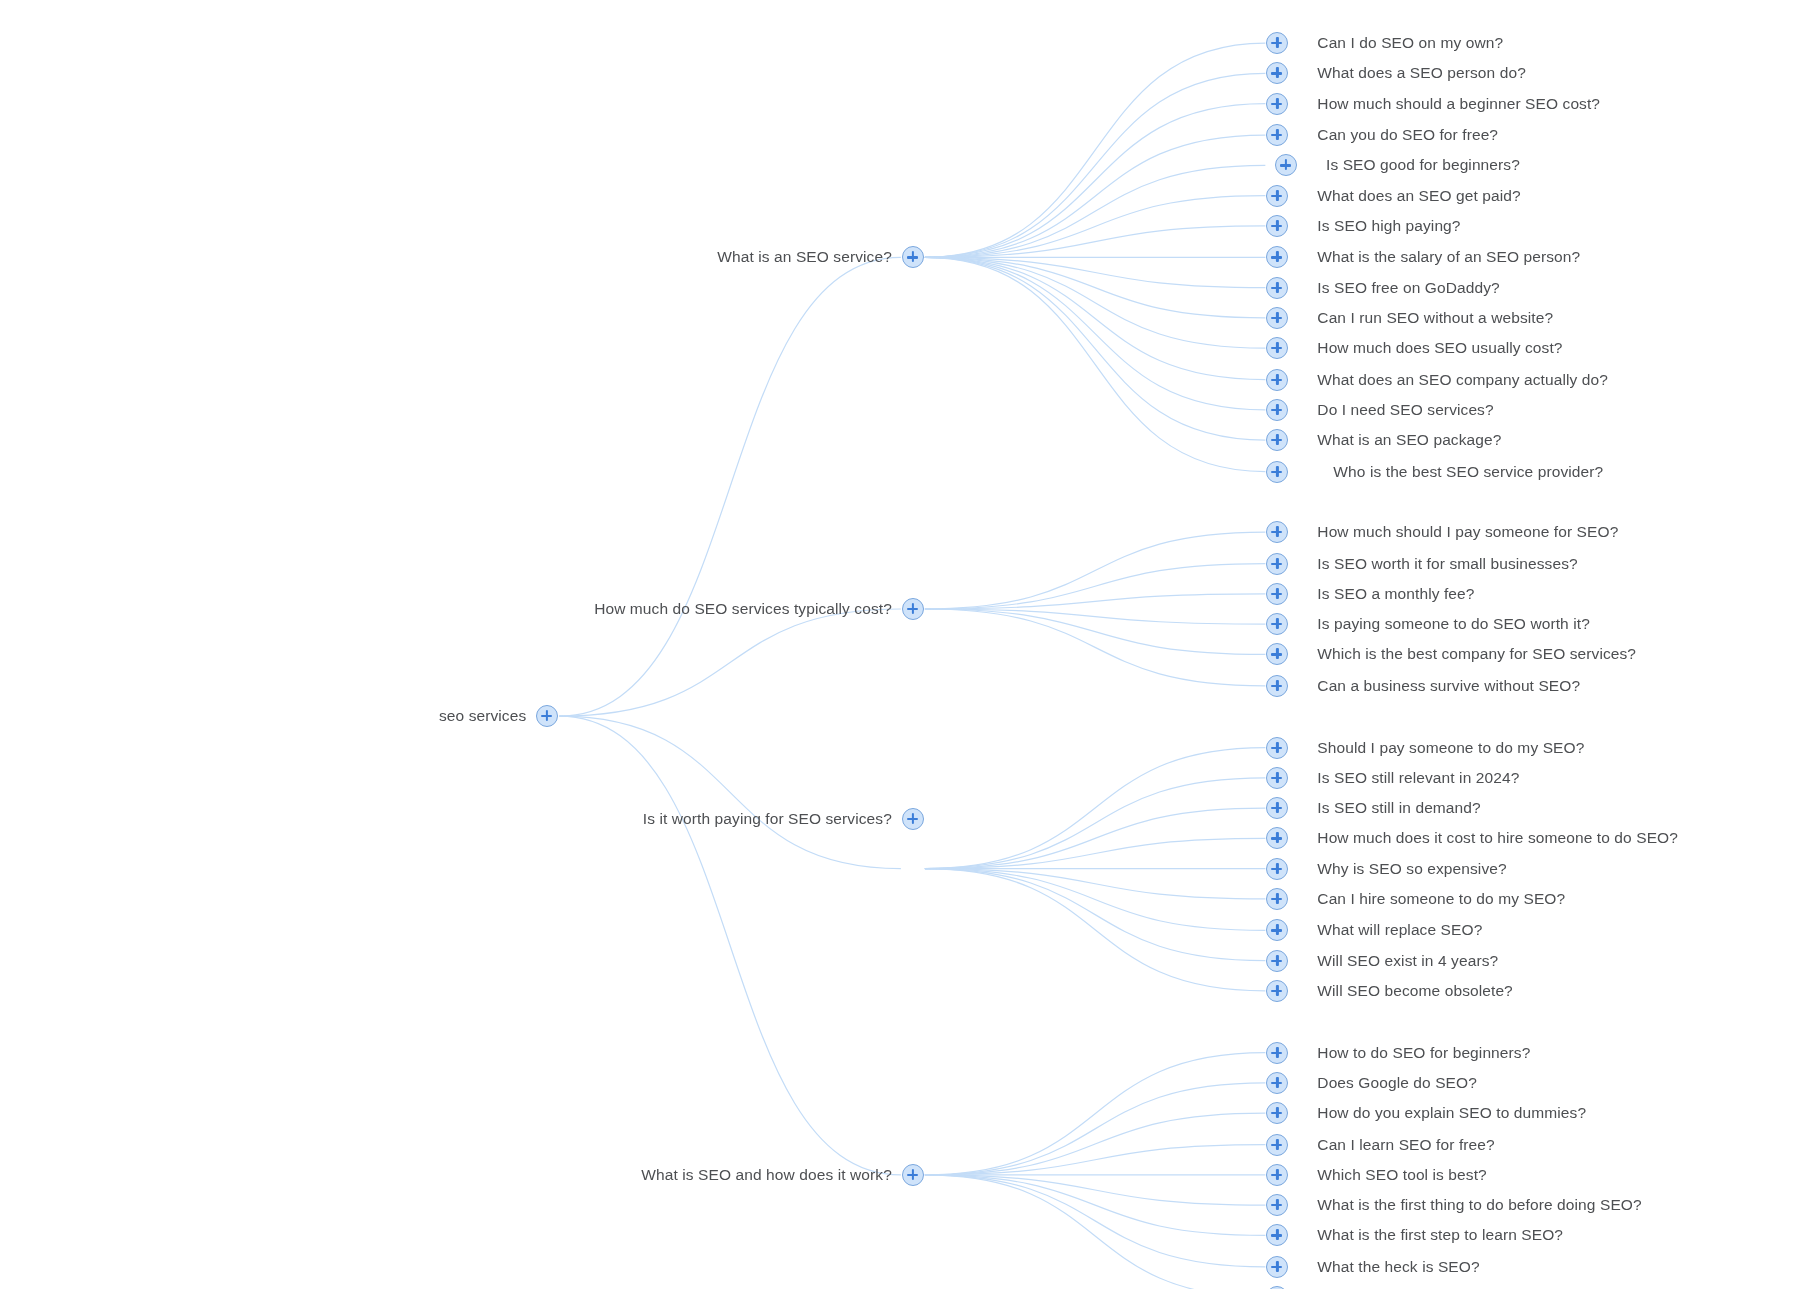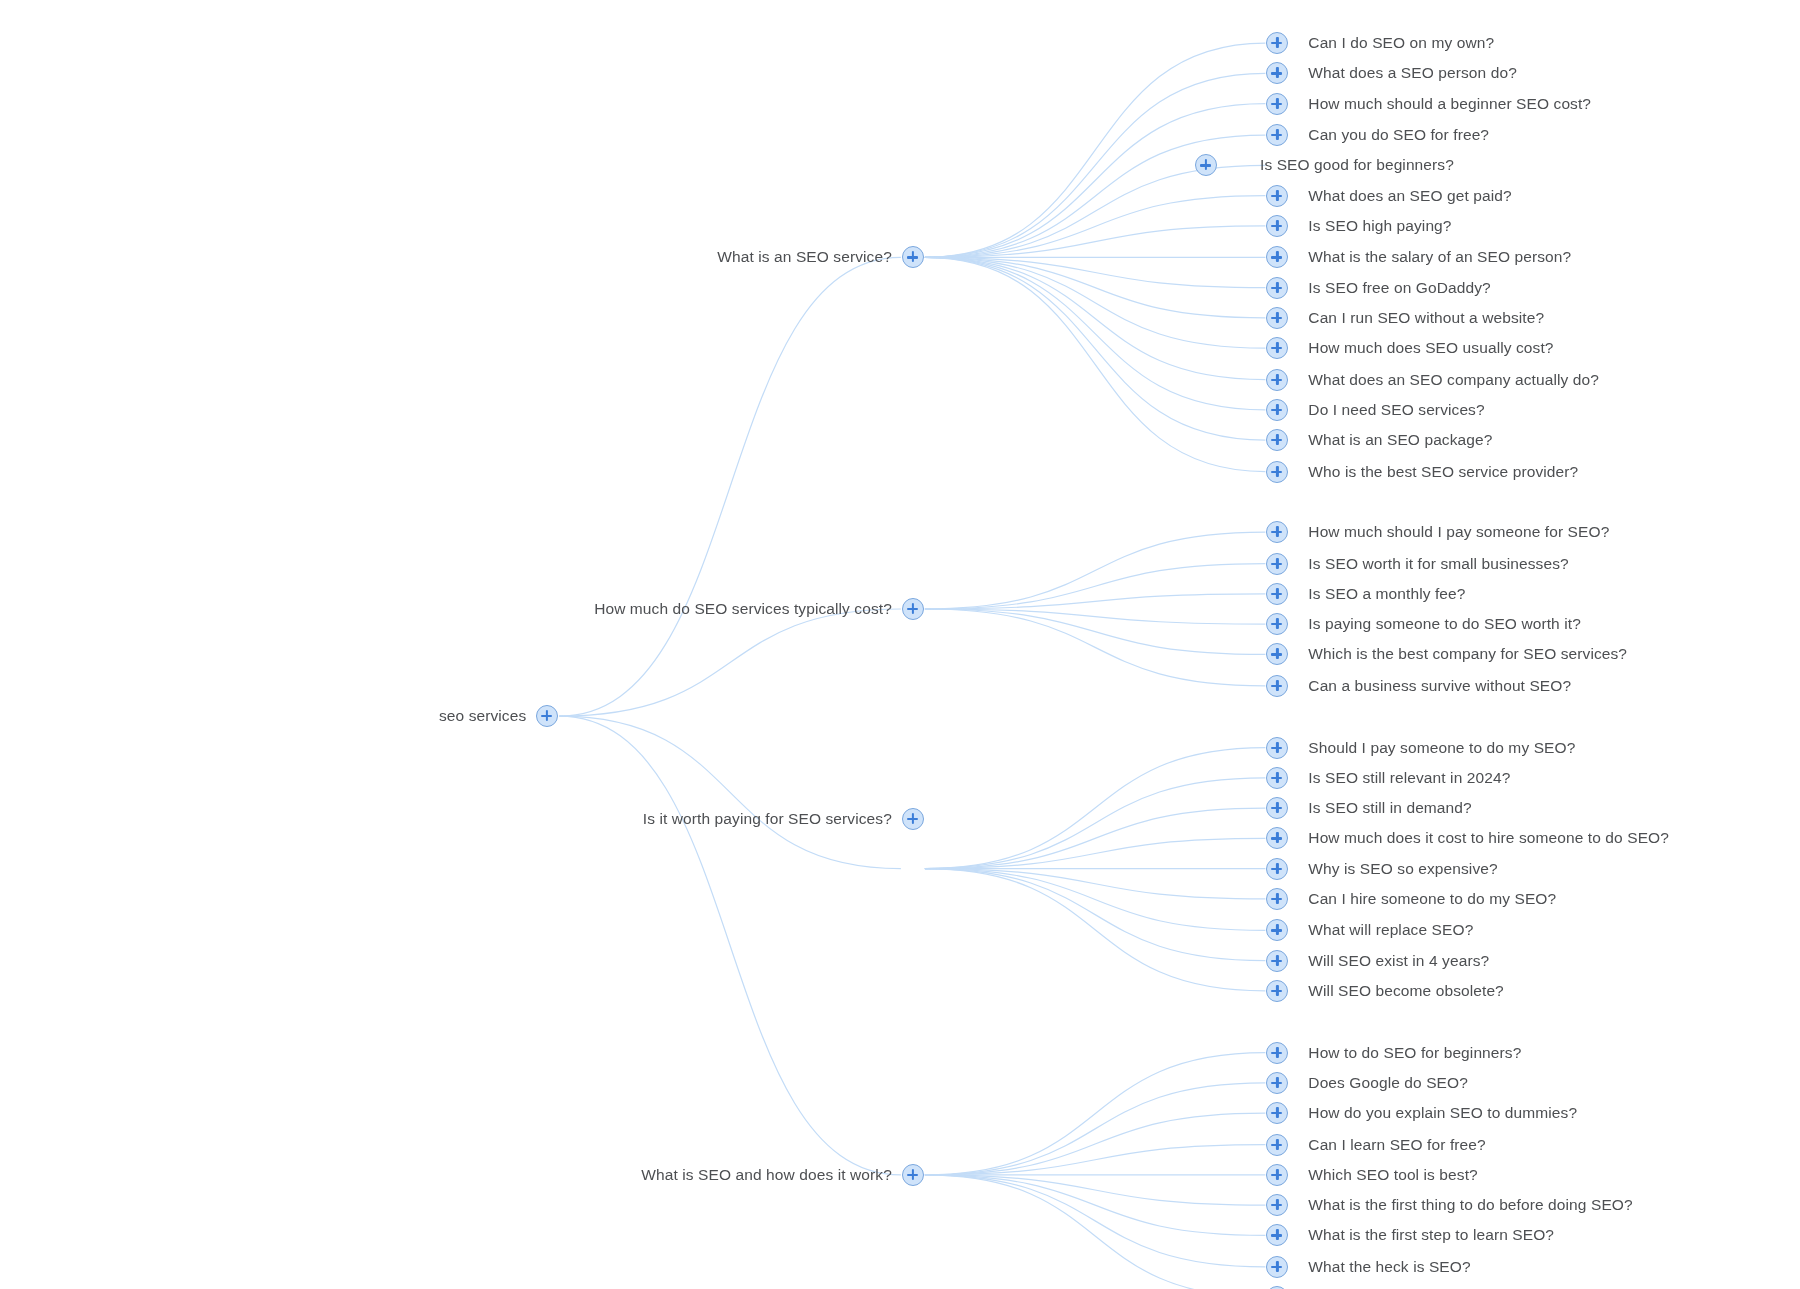--- a/index.html
+++ b/index.html
@@ -29,21 +29,21 @@
   }
   .node .label{
     font-size:15.5px;
     color:#4d4f52;
     letter-spacing:.1px;
     line-height:26px;
   }
   
   .node.left-label .label{ margin-right:10px; }
   
-  .node.right-label .label{ margin-left:20px; }
+  .node.right-label .label{ margin-left:29px; }
 
   .plus{
     width:22px;height:22px;
     flex:0 0 22px;
     border-radius:50%;
     background:#cfe3fa;
     border:1.5px solid #7aa7de;
     box-sizing:border-box;
     position:relative;
     cursor:pointer;
@@ -132,21 +132,21 @@
         <span class="label">What does a SEO person do?</span>
       </div>
       <div class="node right-label" style="top: 90.6316px; left: 1266.35px;">
         <div class="plus"></div>
         <span class="label">How much should a beginner SEO cost?</span>
       </div>
       <div class="node right-label" style="top: 122.07px; left: 1266.35px;">
         <div class="plus"></div>
         <span class="label">Can you do SEO for free?</span>
       </div>
-      <div class="node right-label" style="top: 152.345px; left: 1195px; gap: 23px;">
+      <div class="node right-label" style="top: 152.345px; left: 1275px;">
         <div class="plus"></div>
         <span class="label">Is SEO good for beginners?</span>
       </div>
       <div class="node right-label" style="top: 182.619px; left: 1266.35px;">
         <div class="plus"></div>
         <span class="label">What does an SEO get paid?</span>
       </div>
       <div class="node right-label" style="top: 212.894px; left: 1266.35px;">
         <div class="plus"></div>
         <span class="label">Is SEO high paying?</span>
@@ -172,21 +172,21 @@
         <span class="label">What does an SEO company actually do?</span>
       </div>
       <div class="node right-label" style="top: 396.869px; left: 1266.35px;">
         <div class="plus"></div>
         <span class="label">Do I need SEO services?</span>
       </div>
       <div class="node right-label" style="top: 427.143px; left: 1266.35px;">
         <div class="plus"></div>
         <span class="label">What is an SEO package?</span>
       </div>
-      <div class="node right-label" style="top: 458.582px; left: 1266.35px;">
+      <div class="node right-label" style="top: 458.582px; left: 1266.35px; gap: 16px;">
         <div class="plus"></div>
         <span class="label">Who is the best SEO service provider?</span>
       </div>
       <div class="node left-label" style="top: 595.981px; right: 876.11px;">
         <span class="label">How much do SEO services typically cost?</span>
         <div class="plus"></div>
       </div>
       <div class="node right-label" style="top: 519.131px; left: 1266.35px;">
         <div class="plus"></div>
         <span class="label">How much should I pay someone for SEO?</span>

